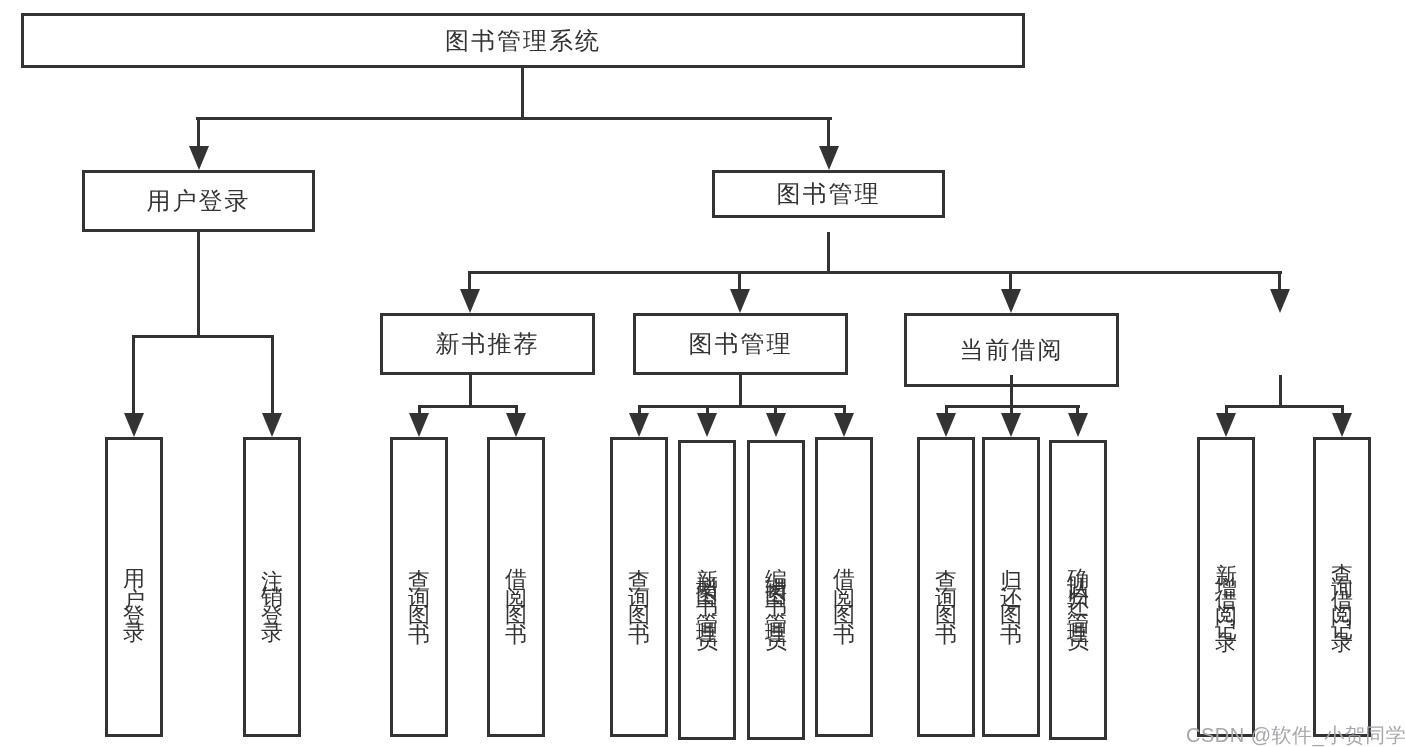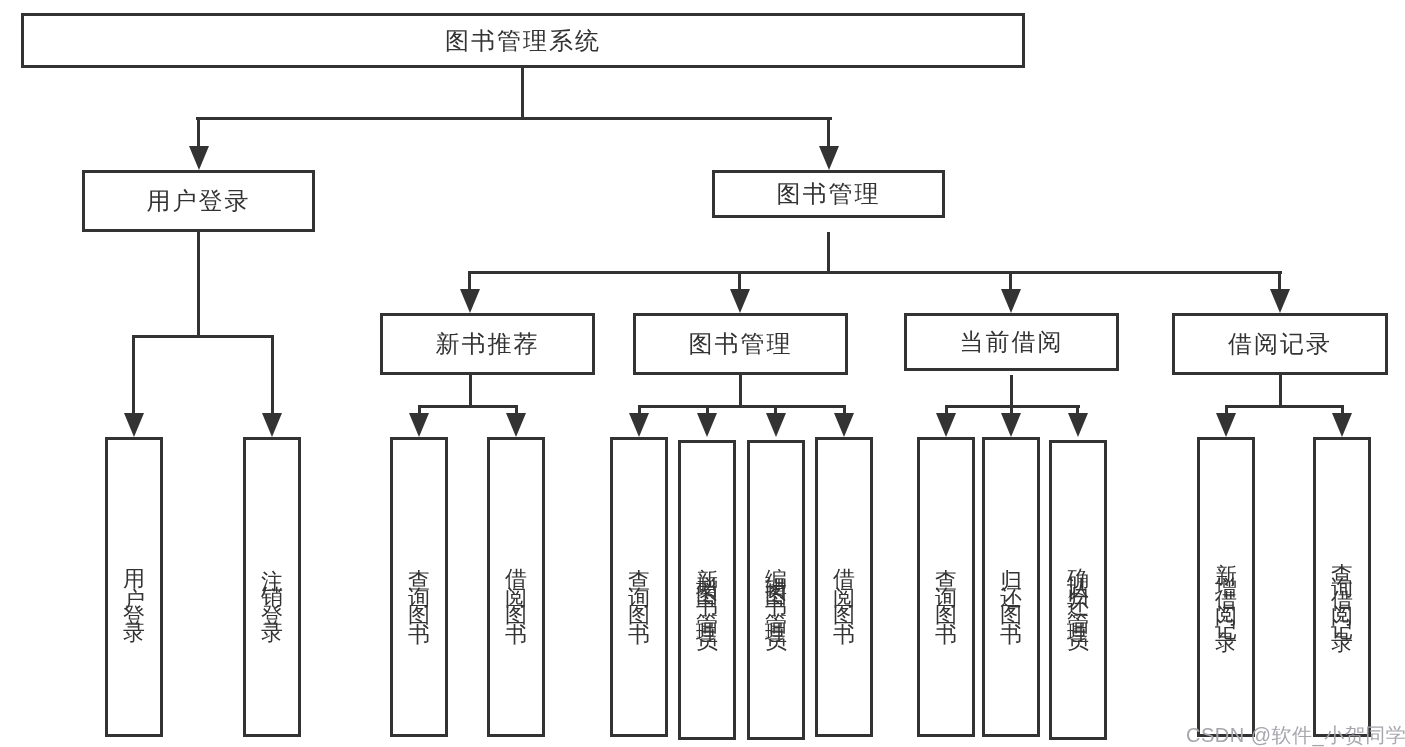--- a/index.html
+++ b/index.html
@@ -71,25 +71,22 @@
   <i class="ar" style="left:1001px;top:289px"></i>
   <i class="vl" style="left:1278px;top:271px;height:18px"></i>
   <i class="ar" style="left:1270px;top:289px"></i>
 
   <div class="box hbox" style="left:380px;top:313px;width:215px;height:62px">
     <span>新书推荐</span>
   </div>
   <div class="box hbox" style="left:633px;top:313px;width:215px;height:62px">
     <span>图书管理</span>
   </div>
-  <div class="box hbox" style="left:904px;top:313px;width:215px;height:58px">
+  <div class="box hbox" style="left:904px;top:313px;width:215px;height:74px">
     <span>当前借阅</span>
-  </div>
-  <div class="box hbox" style="left:1172px;top:313px;width:216px;height:62px">
-    <span>借阅记录</span>
   </div>
 
   <i class="vl" style="left:469px;top:375px;height:32px"></i>
   <i class="hl" style="left:418px;top:405px;width:100px"></i>
   <i class="vl" style="left:418px;top:405px;height:10px"></i>
   <i class="ar" style="left:409px;top:413px"></i>
   <i class="vl" style="left:515px;top:405px;height:10px"></i>
   <i class="ar" style="left:506px;top:413px"></i>
 
   <i class="vl" style="left:739px;top:375px;height:32px"></i>

